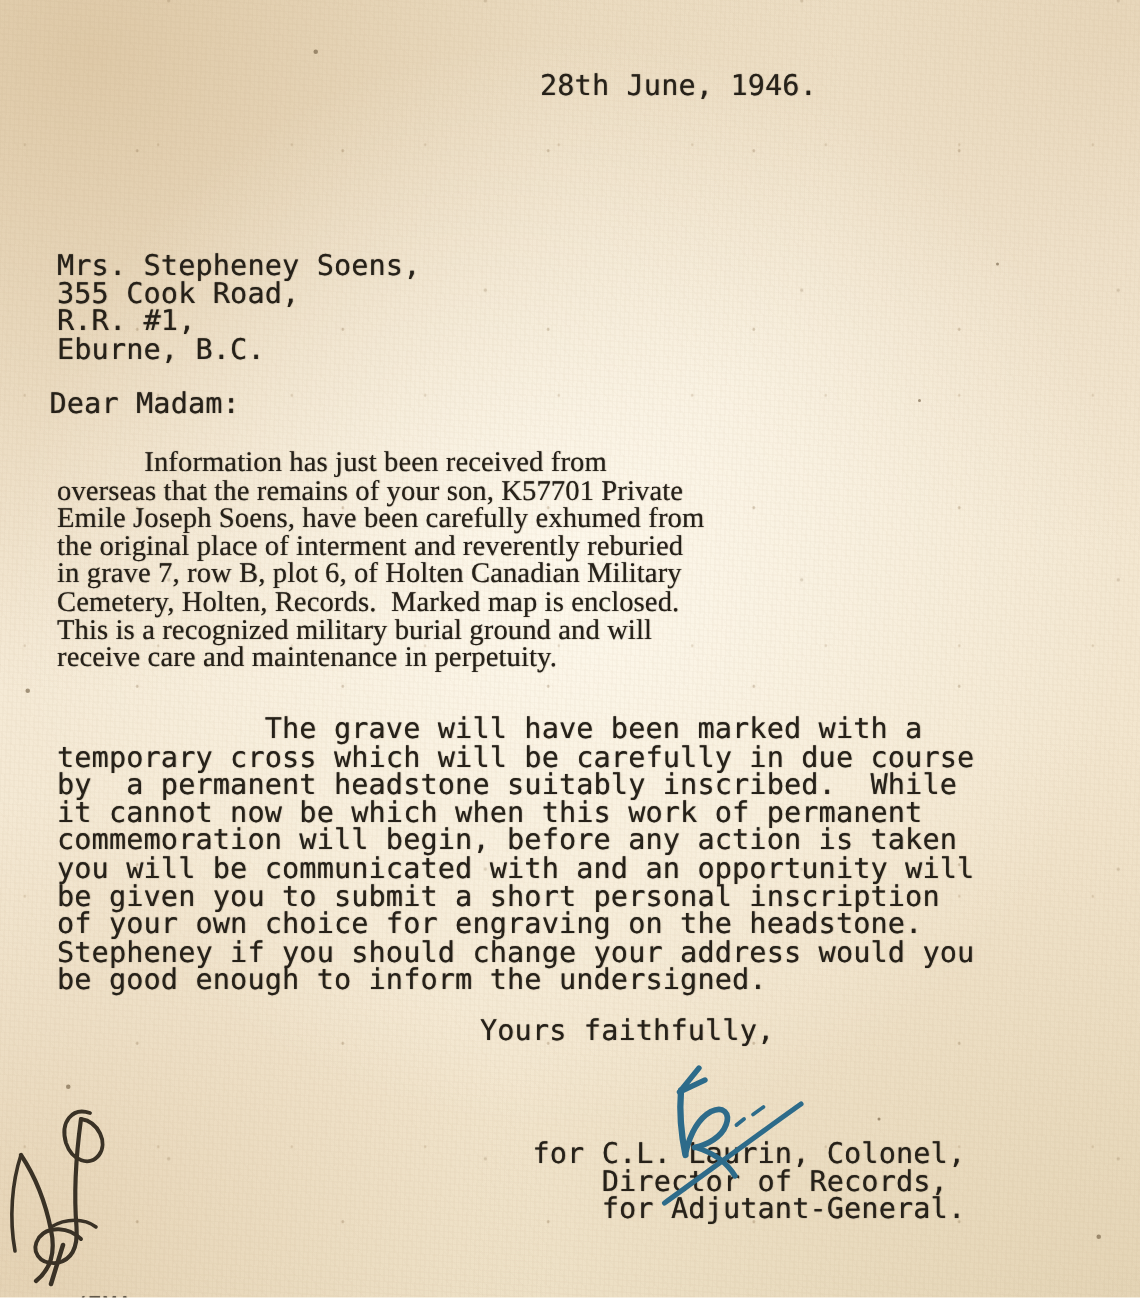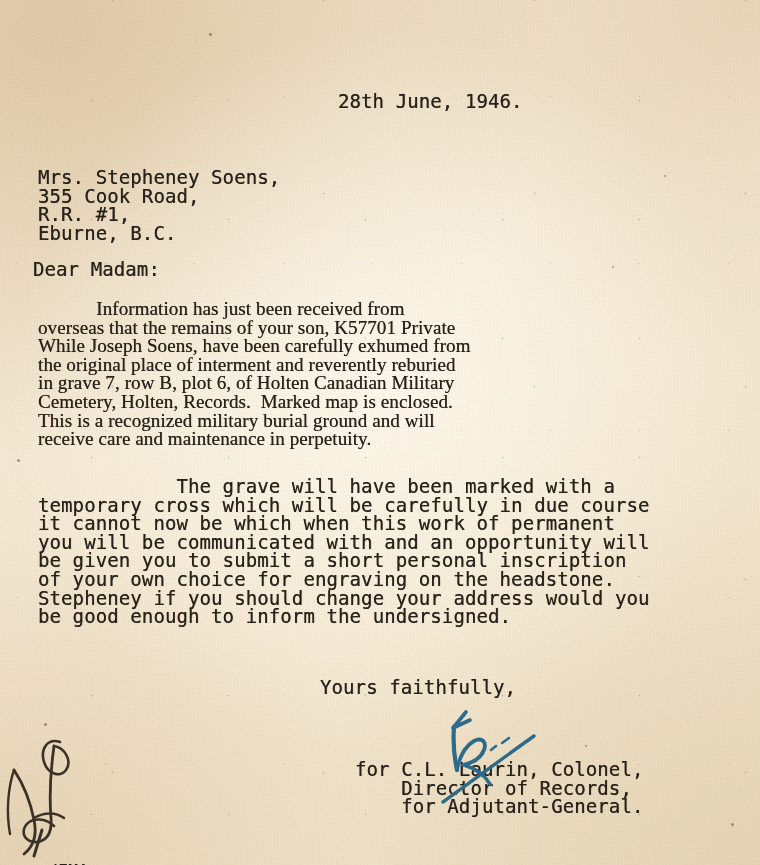--- a/index.html
+++ b/index.html
@@ -59,21 +59,21 @@
     letter-spacing: 0.1px;
     color: #262119;
     text-shadow:
       0 0 0.6px rgba(38,33,25,0.55),
       0.4px 0.3px 0.7px rgba(70,58,42,0.30);
   }
 
   .block { position: absolute; }
   .block .tx { position: static; display: block; }
 
-  #date-line      { left: 338px; top: 48px; margin-top: 44px; }
+  #date-line      { left: 360px; top: 48px; }
   #addressee      { left: 38px;  top: 168px; }
   #salutation     { left: 33px;  top: 260px; }
   #para-1         { left: 38px;  top: 300px; font-family: Liberation Serif, serif; }
   #para-2         { left: 38px;  top: 477px; }
   #closing        { left: 320px; top: 678px; }
   #signature-block{ left: 355px; top: 760px; }
   #ref-initials   { left: 48px;  top: 862px; font-size: 16px; letter-spacing: 0.5px; }
 
   
   #ink-signature {
@@ -126,32 +126,34 @@
     <span class="tx">355 Cook Road,</span>
     <span class="tx">R.R. #1,</span>
     <span class="tx">Eburne, B.C.</span>
   </div>
 
   <div class="tx" id="salutation">Dear Madam:</div>
 
   <div class="block" id="para-1">
     <span class="tx">            Information has just been received from</span>
     <span class="tx">overseas that the remains of your son, K57701 Private</span>
-    <span class="tx">While Joseph Soens, have been carefully exhumed from</span>
+    <span class="tx">Emile Joseph Soens, have been carefully exhumed from</span>
     <span class="tx">the original place of interment and reverently reburied</span>
     <span class="tx">in grave 7, row B, plot 6, of Holten Canadian Military</span>
     <span class="tx">Cemetery, Holten, Records.  Marked map is enclosed.</span>
     <span class="tx">This is a recognized military burial ground and will</span>
     <span class="tx">receive care and maintenance in perpetuity.</span>
   </div>
 
   <div class="block" id="para-2">
     <span class="tx">            The grave will have been marked with a</span>
     <span class="tx">temporary cross which will be carefully in due course</span>
+    <span class="tx">by  a permanent headstone suitably inscribed.  While</span>
     <span class="tx">it cannot now be which when this work of permanent</span>
+    <span class="tx">commemoration will begin, before any action is taken</span>
     <span class="tx">you will be communicated with and an opportunity will</span>
     <span class="tx">be given you to submit a short personal inscription</span>
     <span class="tx">of your own choice for engraving on the headstone.</span>
     <span class="tx">Stepheney if you should change your address would you</span>
     <span class="tx">be good enough to inform the undersigned.</span>
   </div>
 
   <div class="tx" id="closing">Yours faithfully,</div>
 
   <div class="block" id="signature-block">

